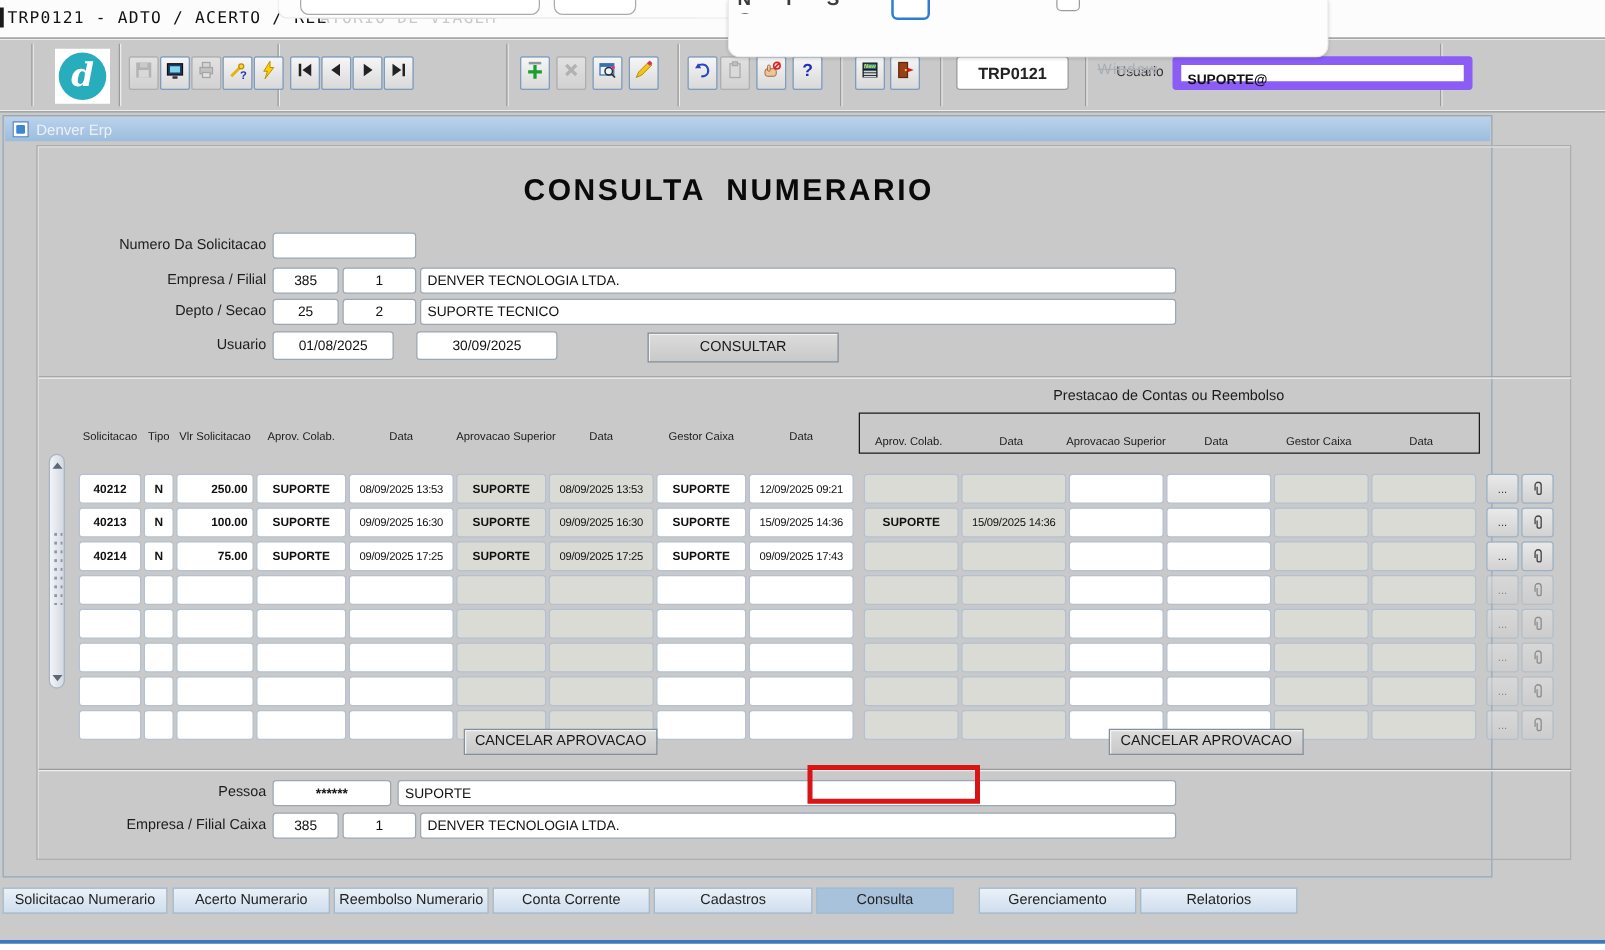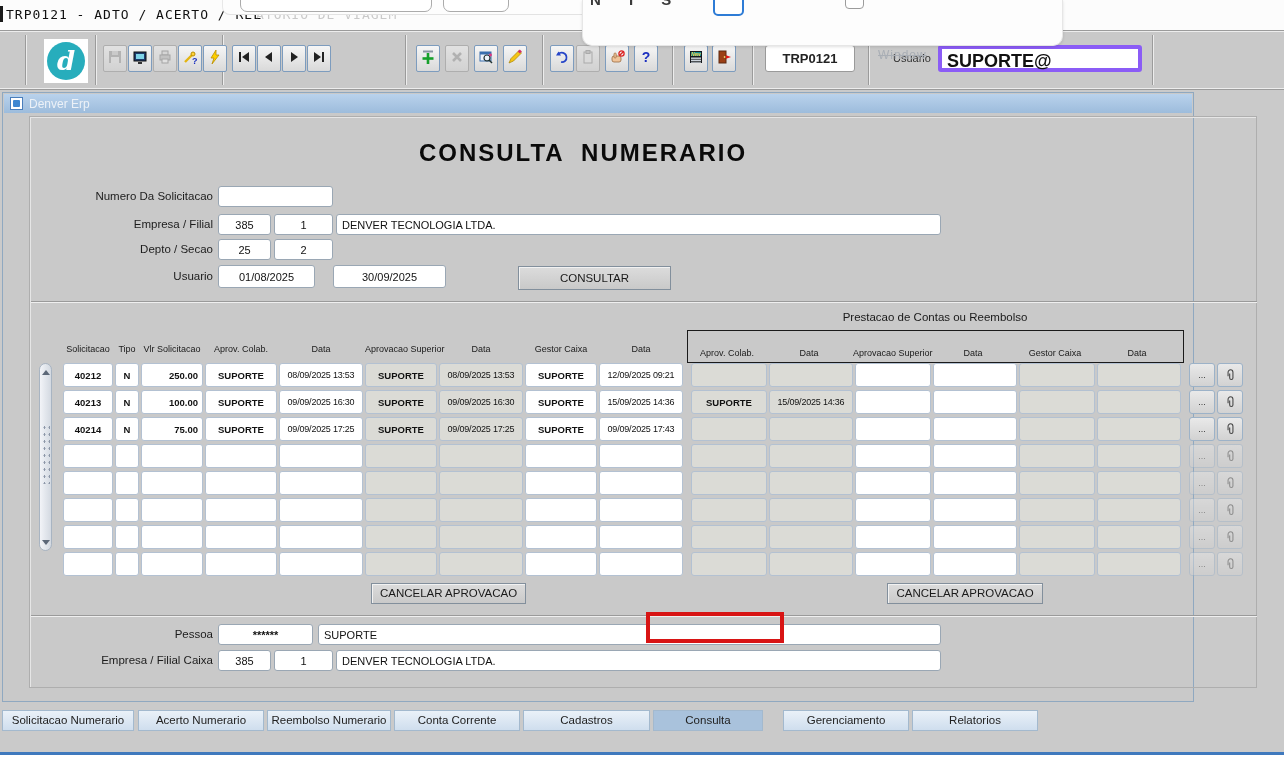--- a/index.html
+++ b/index.html
@@ -39,22 +39,22 @@
   .logo-circle { width:38px; height:38px; border-radius:50%; background:#27adbc; color:#fff;
                  font-weight:bold; font-size:26px; display:flex; align-items:center; justify-content:center;
                  font-family:"DejaVu Serif", serif; font-style:italic; }
   .tbtn { position:absolute; top:14px; width:24px; height:27px; background:linear-gradient(#f6f6f6,#d9d9d9);
           border:1px solid #7d9cbe; border-radius:2px; display:flex; align-items:center; justify-content:center; }
   .tbtn svg { width:16px; height:16px; }
   .tbtn.dis { opacity:.55; filter:grayscale(1); }
   .tb-code { position:absolute; left:765px; top:14px; width:90px; height:27px; background:#fff; border:1px solid #9a9a9a;
              border-radius:3px; text-align:center; font-weight:bold; font-size:13px; line-height:25px; color:#222; }
   .tb-user-label { position:absolute; left:893px; top:21px; font-size:11px; color:#333; }
-  .tb-user { position:absolute; left:938px; top:14px; width:204px; height:27px; background:#fff; border:4px solid #8b5cf6;
-             border-radius:3px; font-weight:bold; font-size:18px; line-height:25px; padding-left:5px; color:#111; }
+  .tb-user { position:absolute; left:938px; top:14px; width:240px; height:27px; background:#fff; border:7px solid #8b5cf6;
+             border-radius:3px; font-weight:bold; font-size:11px; line-height:25px; padding-left:5px; color:#111; }
 
   
   .erp-window { position:absolute; left:2px; top:92px; width:1192px; height:610px;
                 background:#c9c9c9; border:1px solid #8fa8c0; }
   .erp-titlebar { position:absolute; left:1px; top:1px; right:1px; height:19px;
                   background:linear-gradient(#b9d2ec,#9dbcdc); display:flex; align-items:center; gap:6px; padding-left:6px; }
   .erp-title-text { color:#ecf1f7; font-size:12px; }
   .erp-ticon { width:13px; height:13px; background:#fff; border:1px solid #4a7ebb; position:relative; }
   .erp-ticon::after { content:""; position:absolute; left:2px; top:2px; width:7px; height:7px; background:#3e86d0; border-radius:1px; }
   .inner-frame { position:absolute; left:26px; top:23px; width:1228px; height:572px;
@@ -72,21 +72,21 @@
   .pushbtn { position:absolute; background:linear-gradient(#dcdcdc,#c9c9c9); border:1px solid #828f9c;
              box-shadow:inset 1px 1px 0 #f2f2f2; font-size:11.5px; color:#1a1a1a; text-align:center; }
 
   .groove { position:absolute; left:28px; width:1226px; height:2px; border-top:1px solid #9a9a9a; border-bottom:1px solid #efefef; }
 
   
   .prest-title { position:absolute; left:684px; top:218px; width:496px; text-align:center; font-size:11.5px; color:#1a1a1a; }
   .prest-box { position:absolute; left:684px; top:237px; width:497px; height:33px; border:1.5px solid #1a1a1a; }
   .hdr-row { position:absolute; display:flex; gap:2px; }
   .hdr-cell { font-size:9px; color:#1a1a1a; text-align:center; white-space:nowrap; overflow:visible; }
-  .grid-rows { position:absolute; left:60px; top:270px; }
+  .grid-rows { position:absolute; left:60px; top:286px; }
   .grow { display:flex; gap:2px; height:24px; margin-bottom:3px; }
   .gc { border:1px solid #b3c1d2; border-radius:3px; font-size:9.5px; font-weight:600;
         display:flex; align-items:center; justify-content:center; white-space:nowrap; overflow:hidden; color:#111; }
   .gc.w { background:#fff; }
   .gc.g { background:#dbdbd6; }
   .gc.num { justify-content:flex-end; padding-right:4px;padding-left:44px; }
   .gc.date { font-size:9px; font-weight:500; letter-spacing:-0.2px; }
   .spacer { width:4px; }
   .abtn { width:26px; border:1px solid #9cb2c8; border-radius:3px; background:linear-gradient(#e9e9e9,#d2d2d2);
           display:flex; align-items:center; justify-content:center; font-size:9px; color:#333; }
@@ -296,20 +296,21 @@
     <div class="field center" style="left:215px; top:93px; width:115px;"></div>
 
     <div class="flabel" style="left:20px; top:125px;">Empresa / Filial</div>
     <div class="field center" style="left:215px; top:121px; width:53px;">385</div>
     <div class="field center" style="left:271px; top:121px; width:59px;">1</div>
     <div class="field left" style="left:333px; top:121px; width:605px;">DENVER TECNOLOGIA LTDA.</div>
 
     <div class="flabel" style="left:20px; top:150px;">Depto / Secao</div>
     <div class="field center" style="left:215px; top:146px; width:53px;">25</div>
     <div class="field center" style="left:271px; top:146px; width:59px;">2</div>
+    <div class="field left" style="left:333px; top:146px; width:605px;">SUPORTE TECNICO</div>
 
     <div class="flabel" style="left:20px; top:177px;">Usuario</div>
     <div class="field center" style="left:215px; top:172px; width:97px; height:23px;">01/08/2025</div>
     <div class="field center" style="left:330px; top:172px; width:113px; height:23px;">30/09/2025</div>
     <div class="pushbtn" style="left:515px; top:173px; width:153px; height:24px; line-height:22px;">CONSULTAR</div>
 
     <div class="groove" style="top:208px;"></div>
 
     <div class="prest-title">Prestacao de Contas ou Reembolso</div>
     <div class="prest-box"></div>

